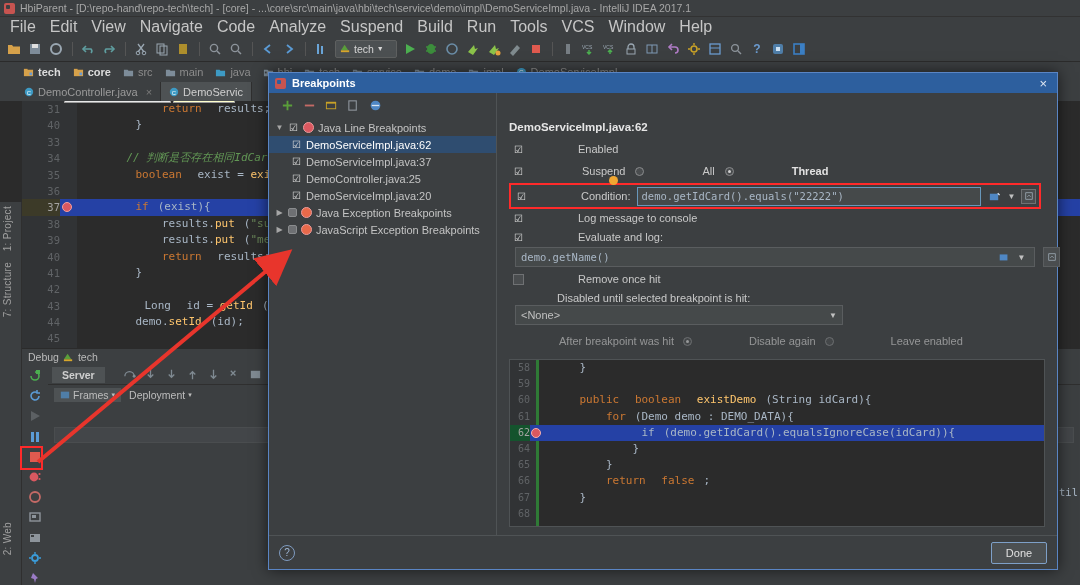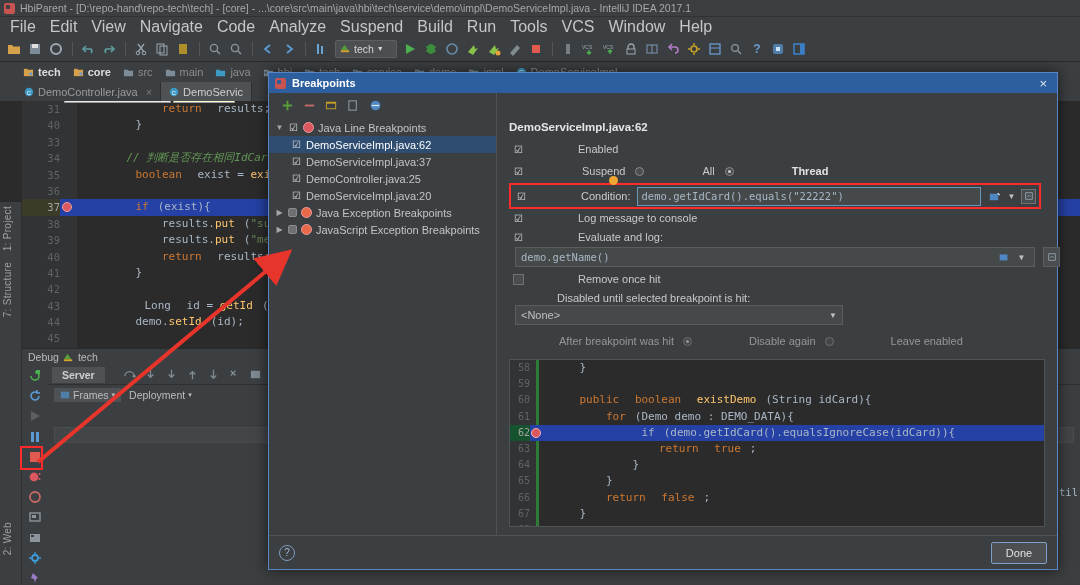--- a/index.html
+++ b/index.html
@@ -897,21 +897,20 @@
 
         <div class="preview">
           <div class="pv-gutter"></div>
           <div class="pv-green"></div>
           <div id="pv-lines">
               <div class="pvline"><span class="pn">58</span><span class="pt"><span class="cn">    }</span></span></div>
               <div class="pvline"><span class="pn">59</span><span class="pt"><span class="cn"></span></span></div>
               <div class="pvline"><span class="pn">60</span><span class="pt"><span class="cn">    </span><span class="k">public</span><span class="cn"> </span><span class="k">boolean</span><span class="cn"> </span><span class="m">existDemo</span><span class="cn">(String idCard){</span></span></div>
               <div class="pvline"><span class="pn">61</span><span class="pt"><span class="cn">        </span><span class="k">for</span><span class="cn">(Demo demo : DEMO_DATA){</span></span></div>
               <div class="pvline hl"><span class="pn">62</span><span class="pvbp"></span><span class="pt"><span class="cn">            </span><span class="cn">if</span><span class="cn">(demo.getIdCard().equalsIgnoreCase(idCard)){</span></span></div>
-              <div class="pvline"><span class="pn">63</span><span class="pt"><span class="cn">                </span><span class="k">return</span><span class="cn"> </span><span class="k">true</span><span class="cn">;</span></span></div>
               <div class="pvline"><span class="pn">64</span><span class="pt"><span class="cn">            }</span></span></div>
               <div class="pvline"><span class="pn">65</span><span class="pt"><span class="cn">        }</span></span></div>
               <div class="pvline"><span class="pn">66</span><span class="pt"><span class="cn">        </span><span class="k">return</span><span class="cn"> </span><span class="k">false</span><span class="cn">;</span></span></div>
               <div class="pvline"><span class="pn">67</span><span class="pt"><span class="cn">    }</span></span></div>
               <div class="pvline"><span class="pn">68</span><span class="pt"><span class="cn"></span></span></div>
             </div>
         </div>
 
       </div>
     </div>

